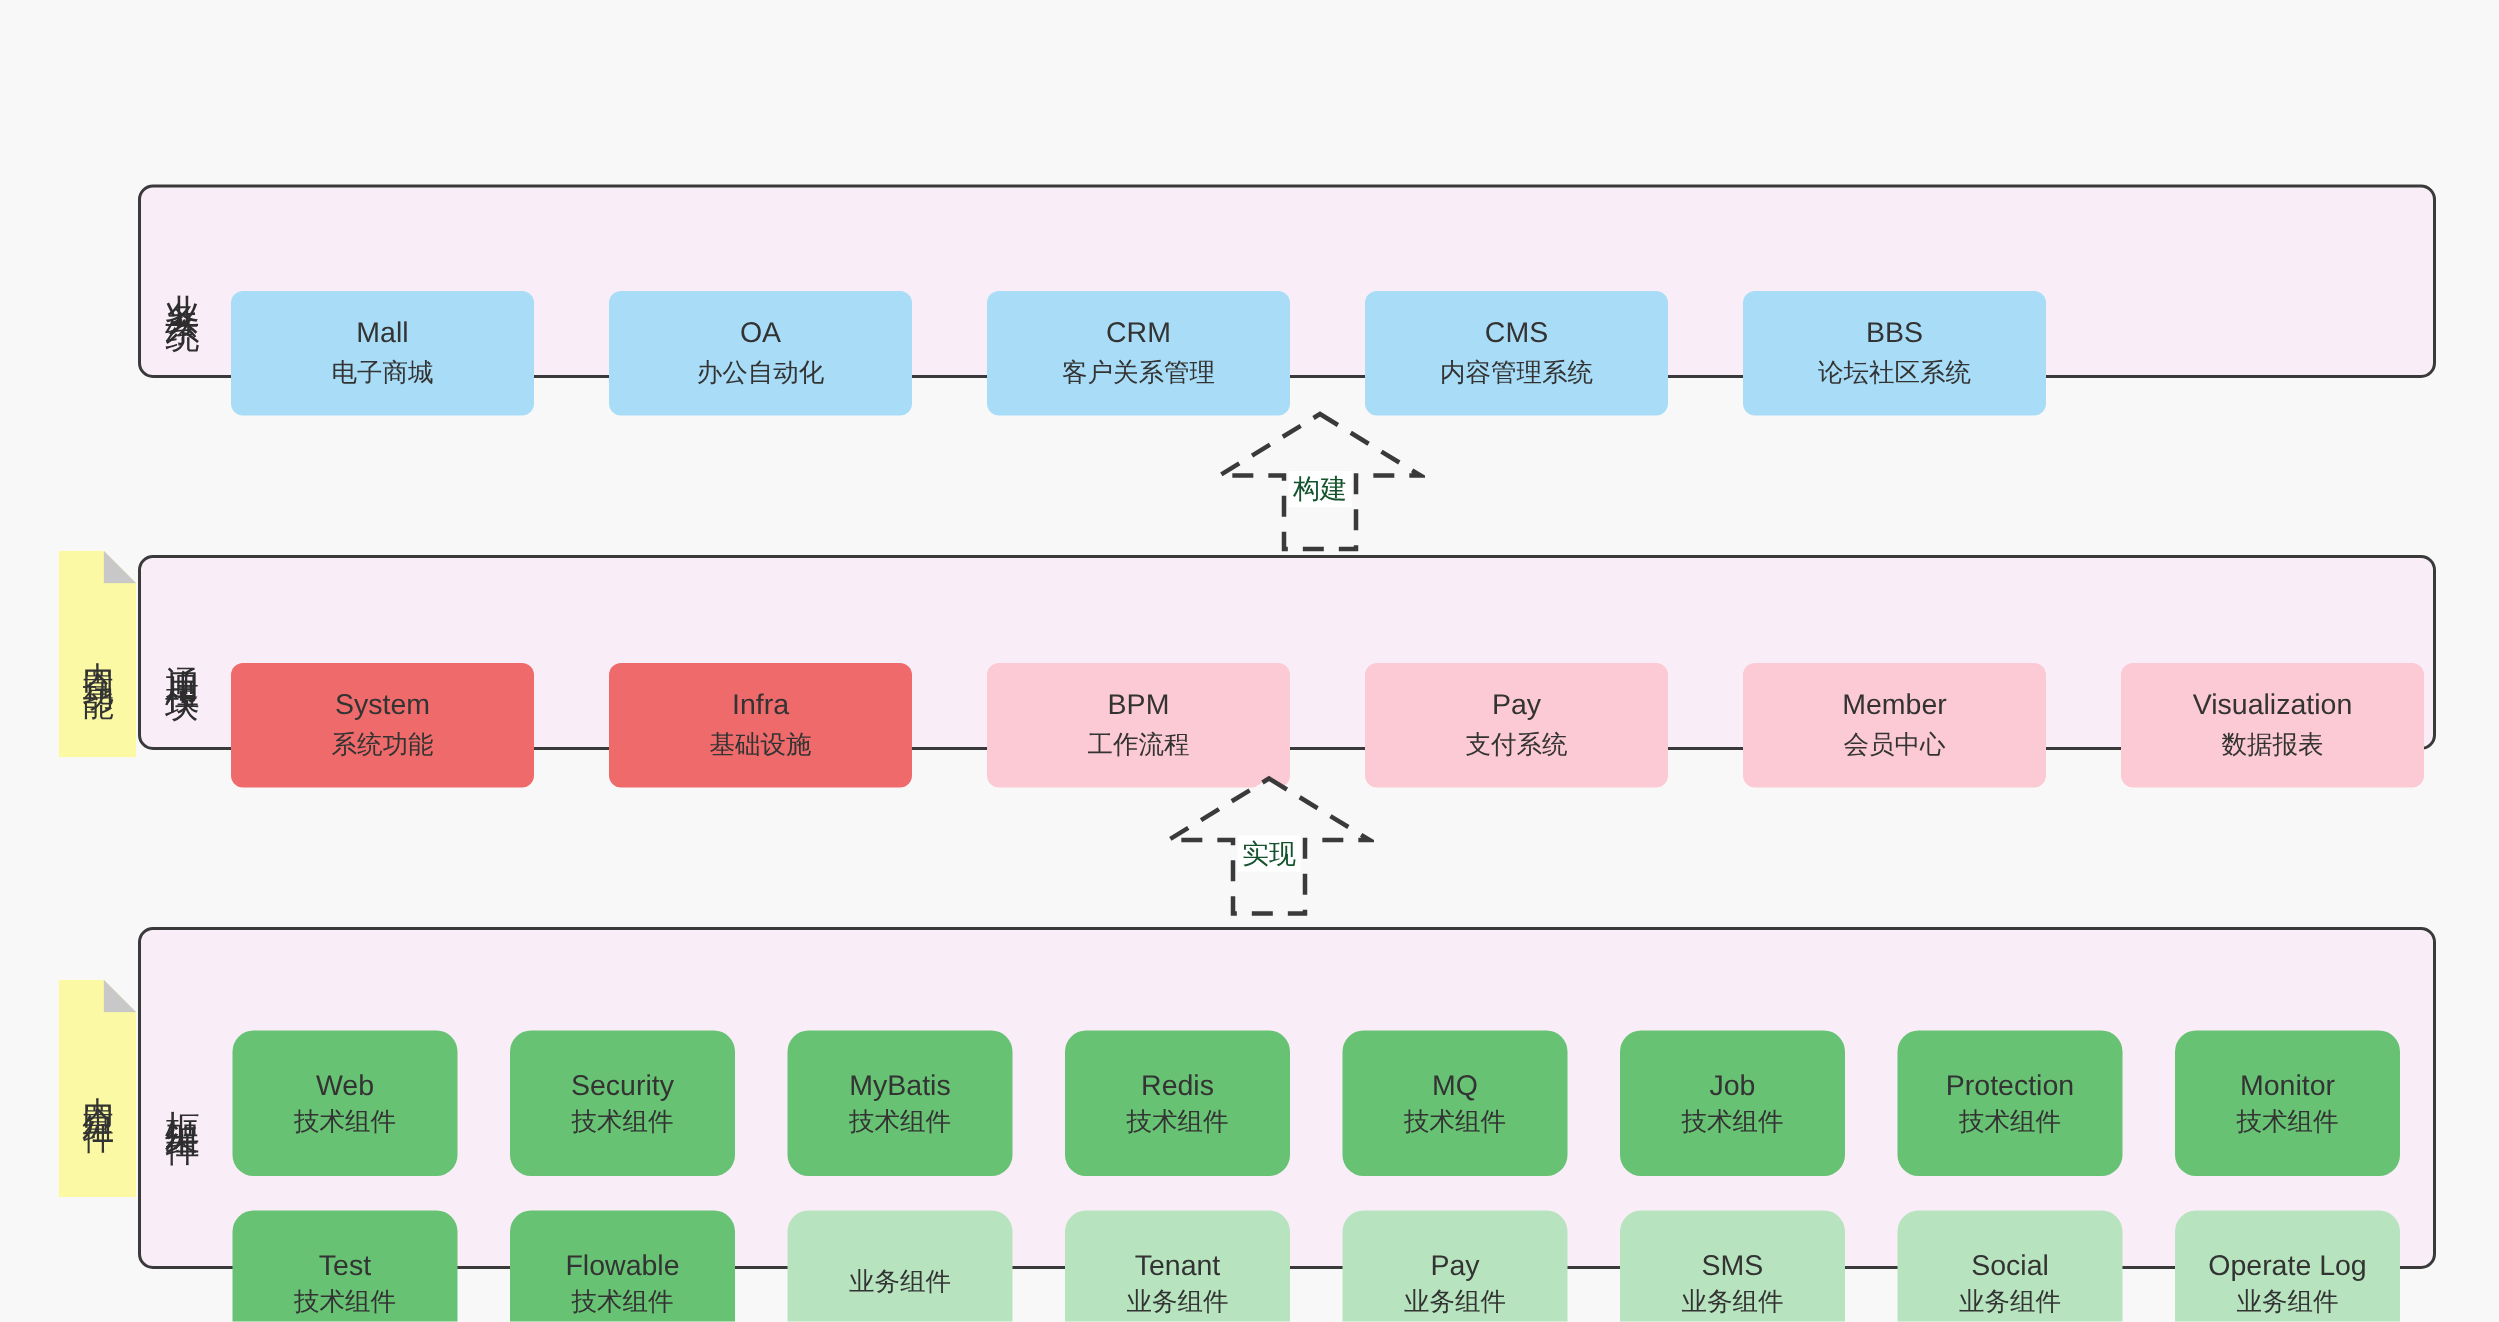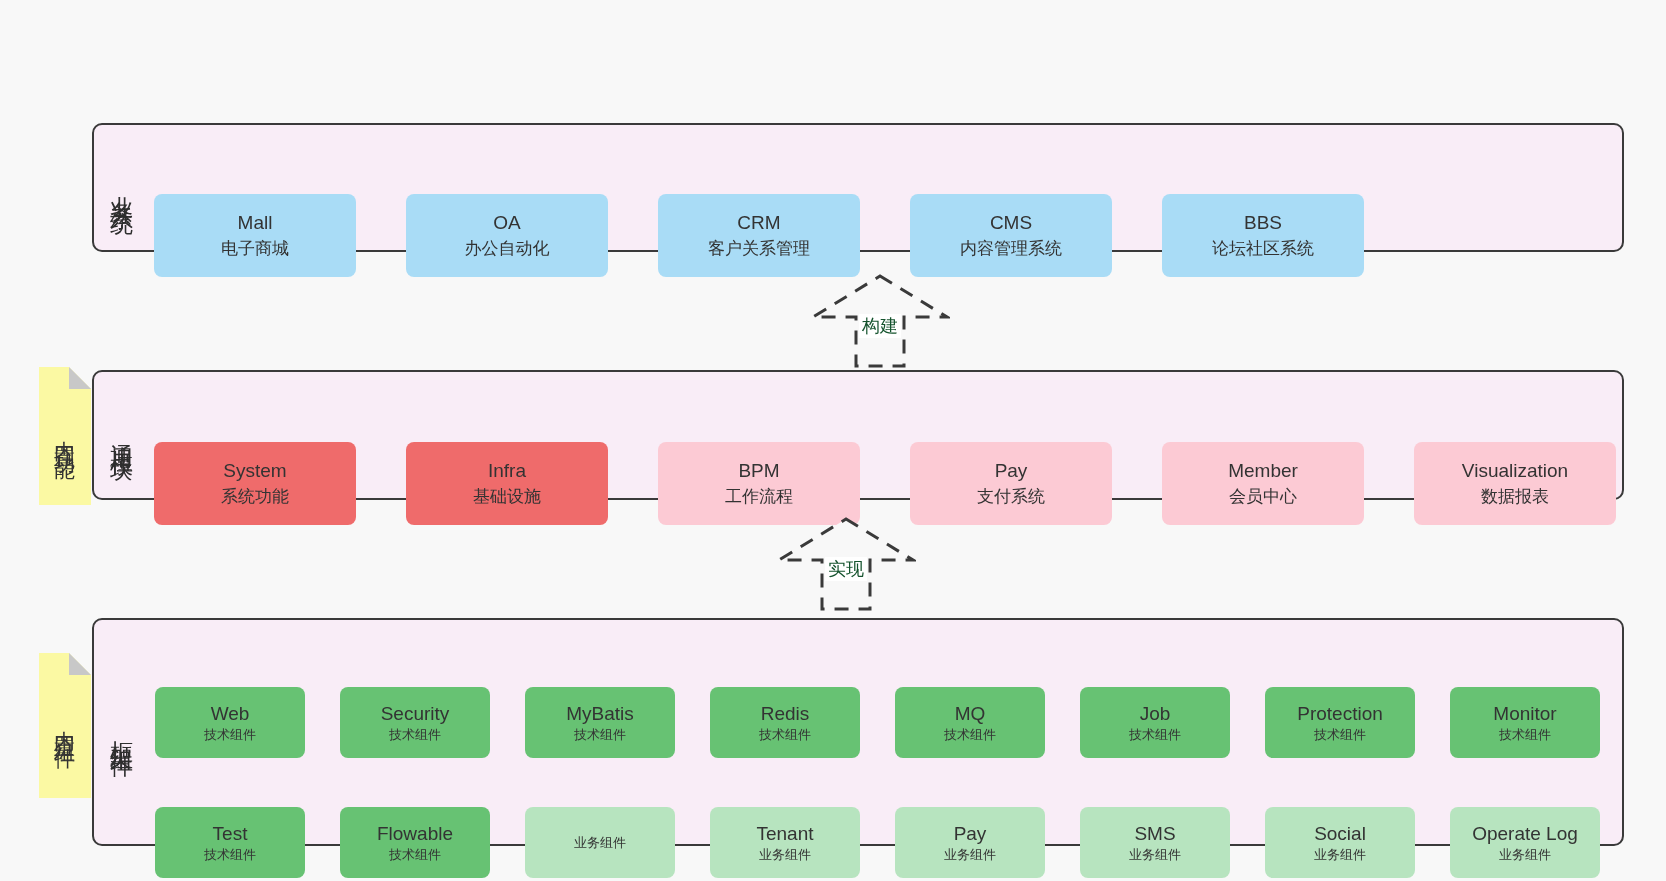--- a/index.html
+++ b/index.html
@@ -24,25 +24,25 @@
   .row { position:absolute; left:60px; display:flex; gap:50px; }
   #layer-business .row { top:23px; }
   #layer-modules  .row { top:24px; }
 
   .box {
     box-sizing:border-box; border-radius:8px;
     display:flex; flex-direction:column; align-items:center; justify-content:center;
     text-align:center; line-height:1.42;margin-top:46px;
   }
   .big   { width:202px; height:83px; }
-  .small { width:150px; height:71px; padding:0 14px; line-height:1.32; }
+  .small { width:150px; height:97px; padding:0 14px; line-height:1.32;border-radius:14px; }
   .box-title { font-size:19px; }
   .box-desc  { font-size:17px; }
   .small .box-title { font-size:19px; }
-  .small .box-desc  { font-size:13px; }
+  .small .box-desc  { font-size:17px; }
 
   .blue  { background:#a9dcf6; }
   .red   { background:#ef6b6b; }
   .pink  { background:#fccad4; }
   .green { background:#67c273; }
   .lightgreen { background:#b7e4bf; }
 
   .comp-row { position:absolute; left:61px; display:flex; gap:35px; }
   #comp-row-1 { top:21px; }
   #comp-row-2 { top:141px; }

